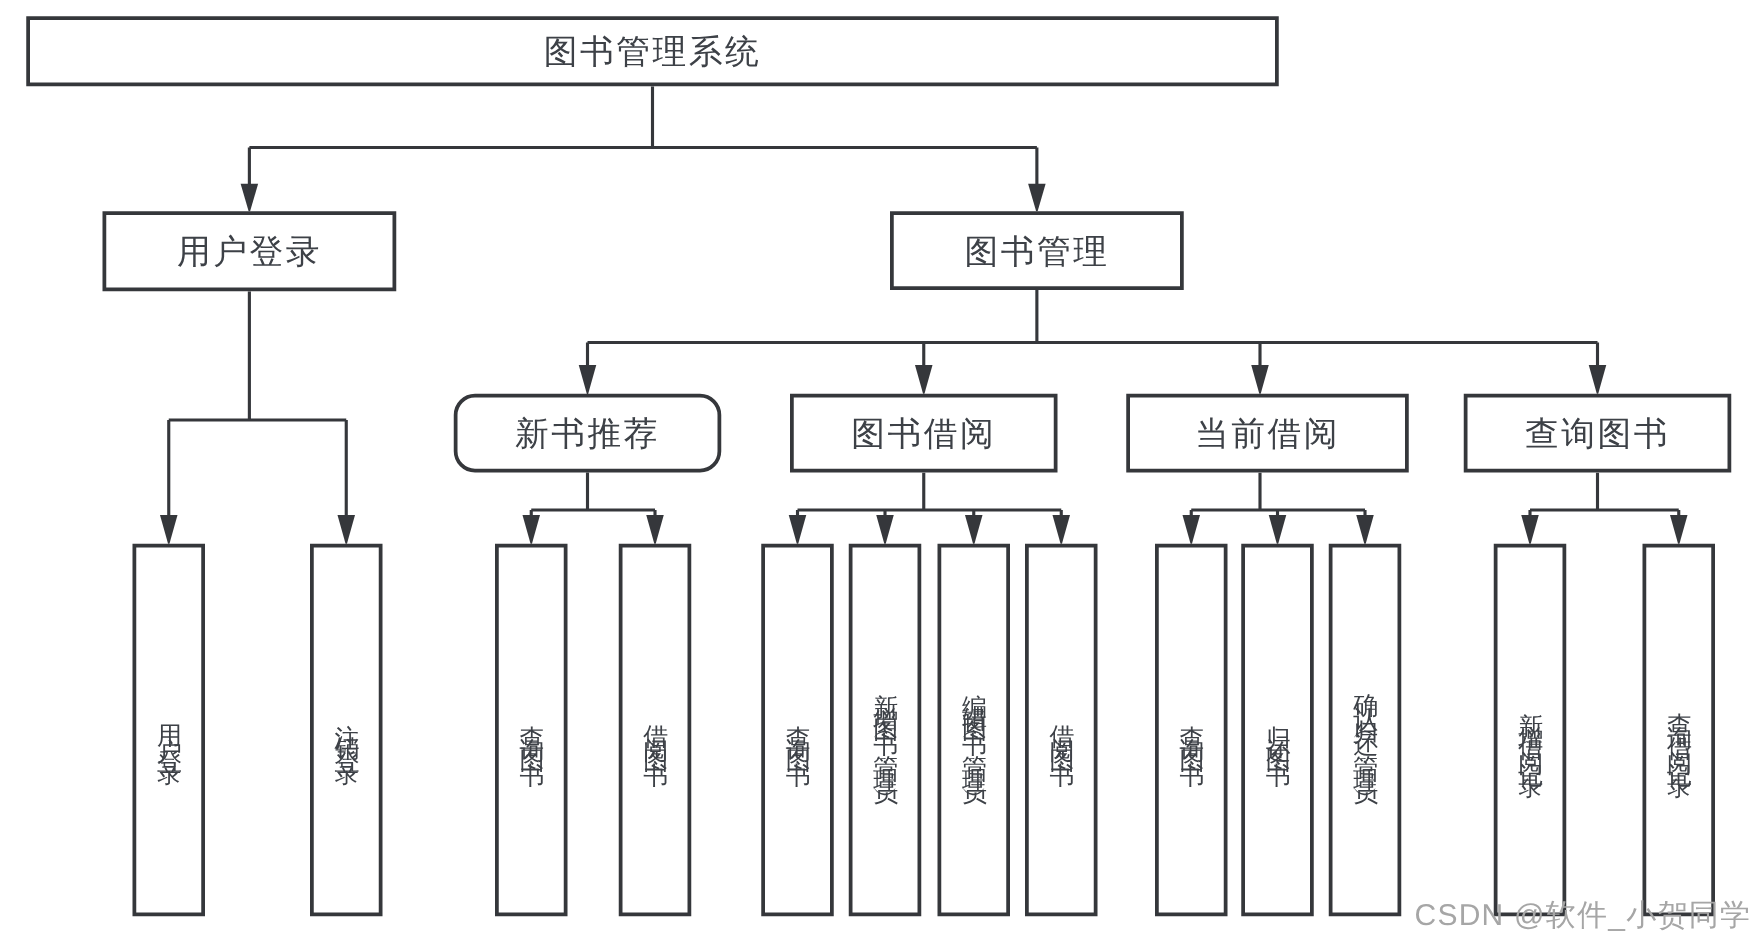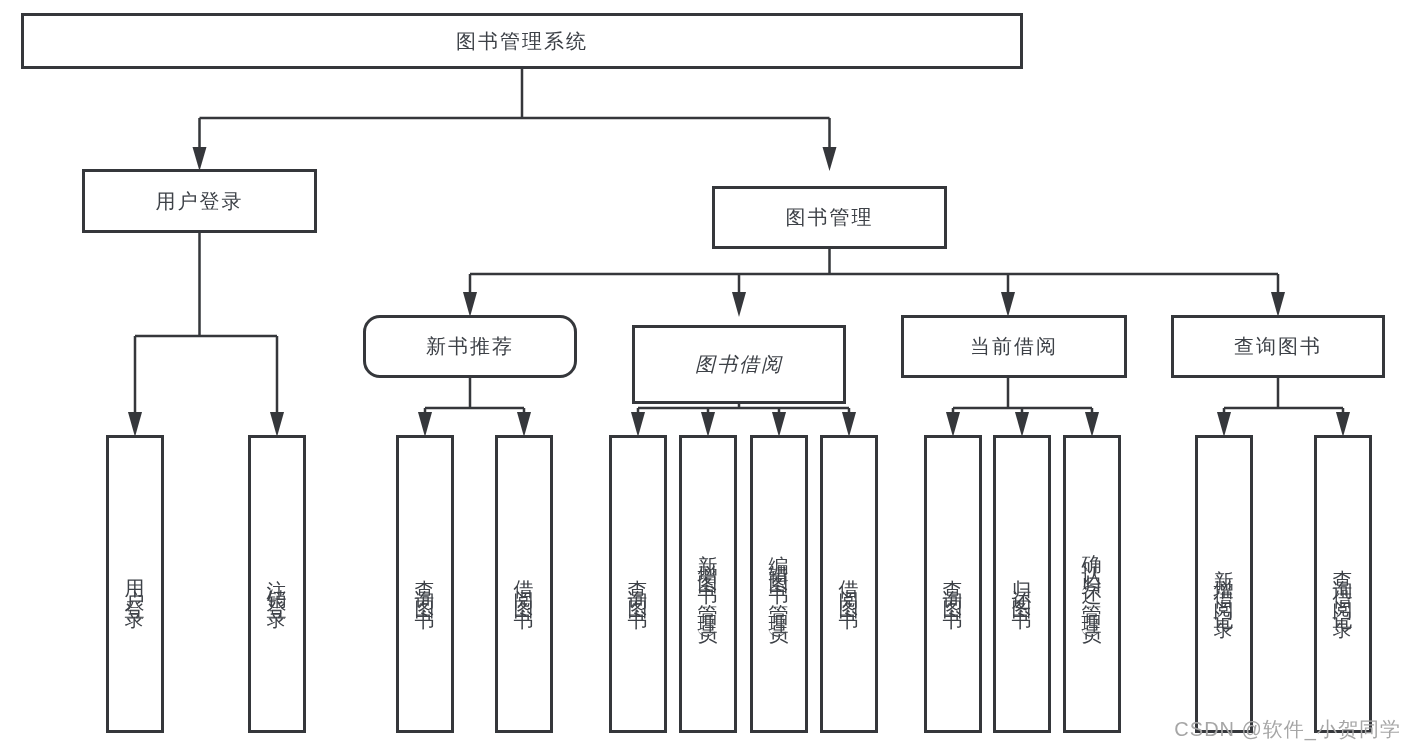--- a/index.html
+++ b/index.html
@@ -27,39 +27,39 @@
     box-sizing: border-box;
     background: #ffffff;
     border: 3px solid #35373b;
     color: #3d4147;
     display: flex;
     align-items: center;
     justify-content: center;
     text-align: center;
   }
   .box.h {
-    font-size: 20px;
+    font-size: 27px;
     letter-spacing: 2px;
     white-space: nowrap;
   }
   .box.v {
     font-size: 20px;
   }
   .box.v .vtext {
     display: inline-block;
     writing-mode: vertical-rl;
     text-orientation: mixed;
     letter-spacing: 10px;
     line-height: 1;
   }
   .watermark {
     position: absolute;
     top: 716px;
     right: 4px;
-    font-size: 20px;
+    font-size: 24px;
     color: #a6a6a6;
     letter-spacing: 1px;
     white-space: nowrap;
   }
   .wire {
     fill: none;
     stroke: #35373b;
     stroke-width: 2.5;
   }
   .head {
@@ -118,24 +118,24 @@
     <g>
       <path class="wire" d="M1278,378 L1278,408 M1224,408 L1343,408 M1224,408 L1224,414 M1343,408 L1343,414"></path>
       <polygon class="head" points="1217,412 1231,412 1224,437"></polygon>
       <polygon class="head" points="1336,412 1350,412 1343,437"></polygon>
     </g>
   </svg>
 
   <div class="box h" style="left:21px; top:13px; width:1002px; height:56px;">图书管理系统</div>
 
   <div class="box h" style="left:82px; top:169px; width:235px; height:64px;">用户登录</div>
-  <div class="box h" style="left:712px; top:186px; width:235px; height:63px;">图书管理</div>
+  <div class="box h" style="left:712px; top:169px; width:235px; height:63px;">图书管理</div>
 
   <div class="box h" style="left:363px; top:315px; width:214px; height:63px;border-radius:17px;">新书推荐</div>
-  <div class="box h" style="left:632px; top:325px; width:214px; height:79px;font-style:italic;">图书借阅</div>
+  <div class="box h" style="left:632px; top:315px; width:214px; height:63px;">图书借阅</div>
   <div class="box h" style="left:901px; top:315px; width:226px; height:63px;">当前借阅</div>
   <div class="box h" style="left:1171px; top:315px; width:214px; height:63px;">查询图书</div>
 
   <div class="box v" style="left:106px; top:435px; width:58px; height:298px;">
     <span class="vtext">用户登录</span>
   </div>
   <div class="box v" style="left:248px; top:435px; width:58px; height:298px;">
     <span class="vtext">注销登录</span>
   </div>
 

